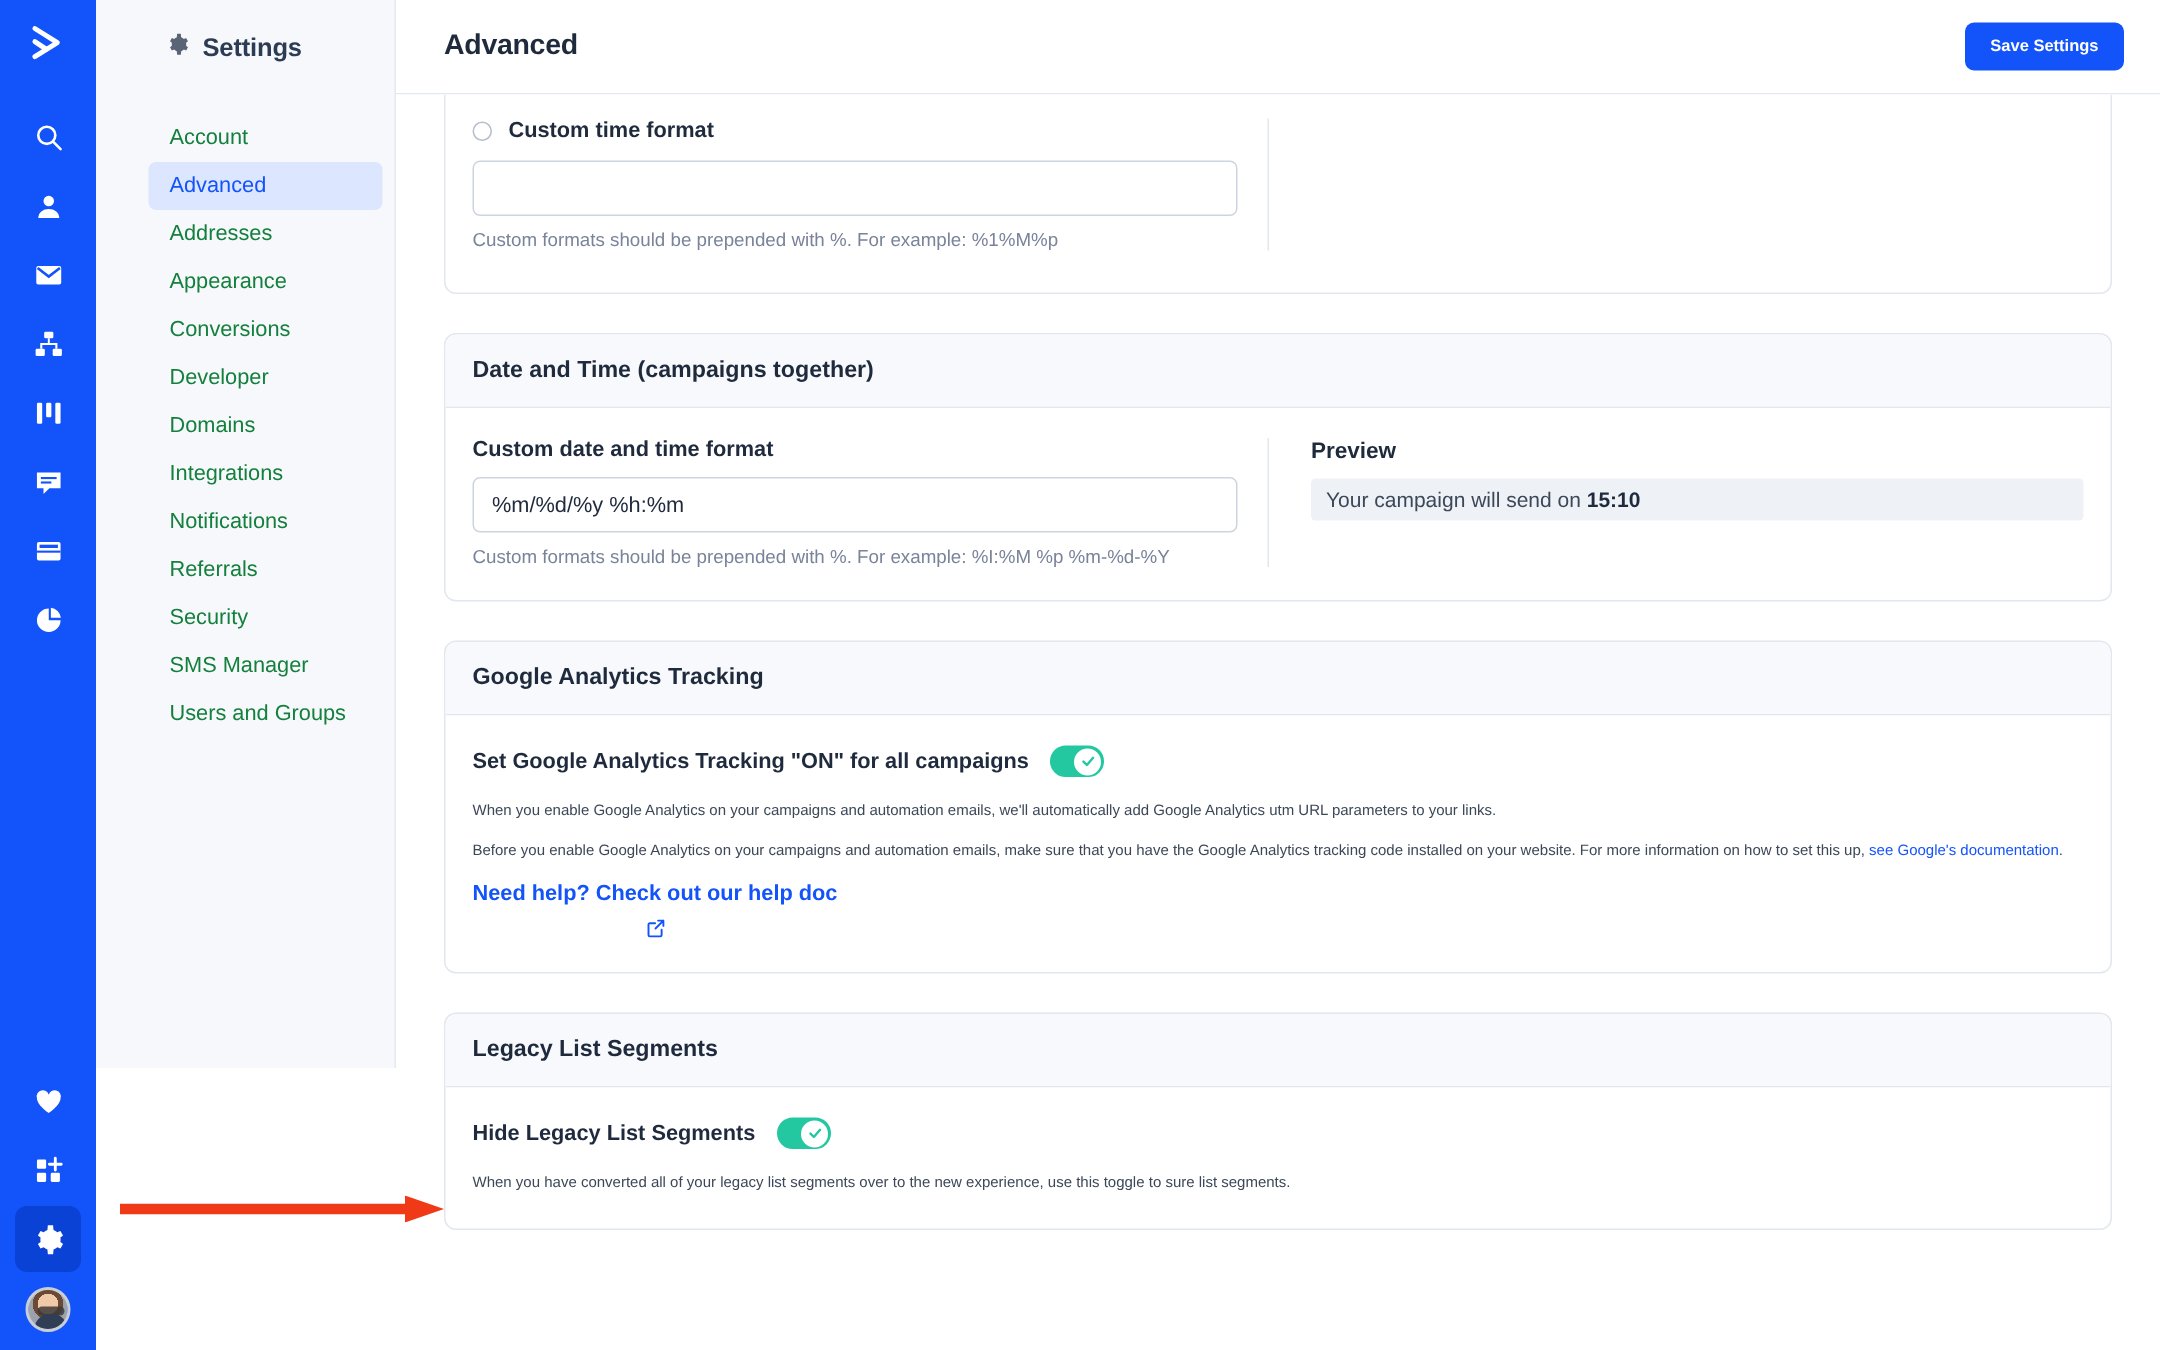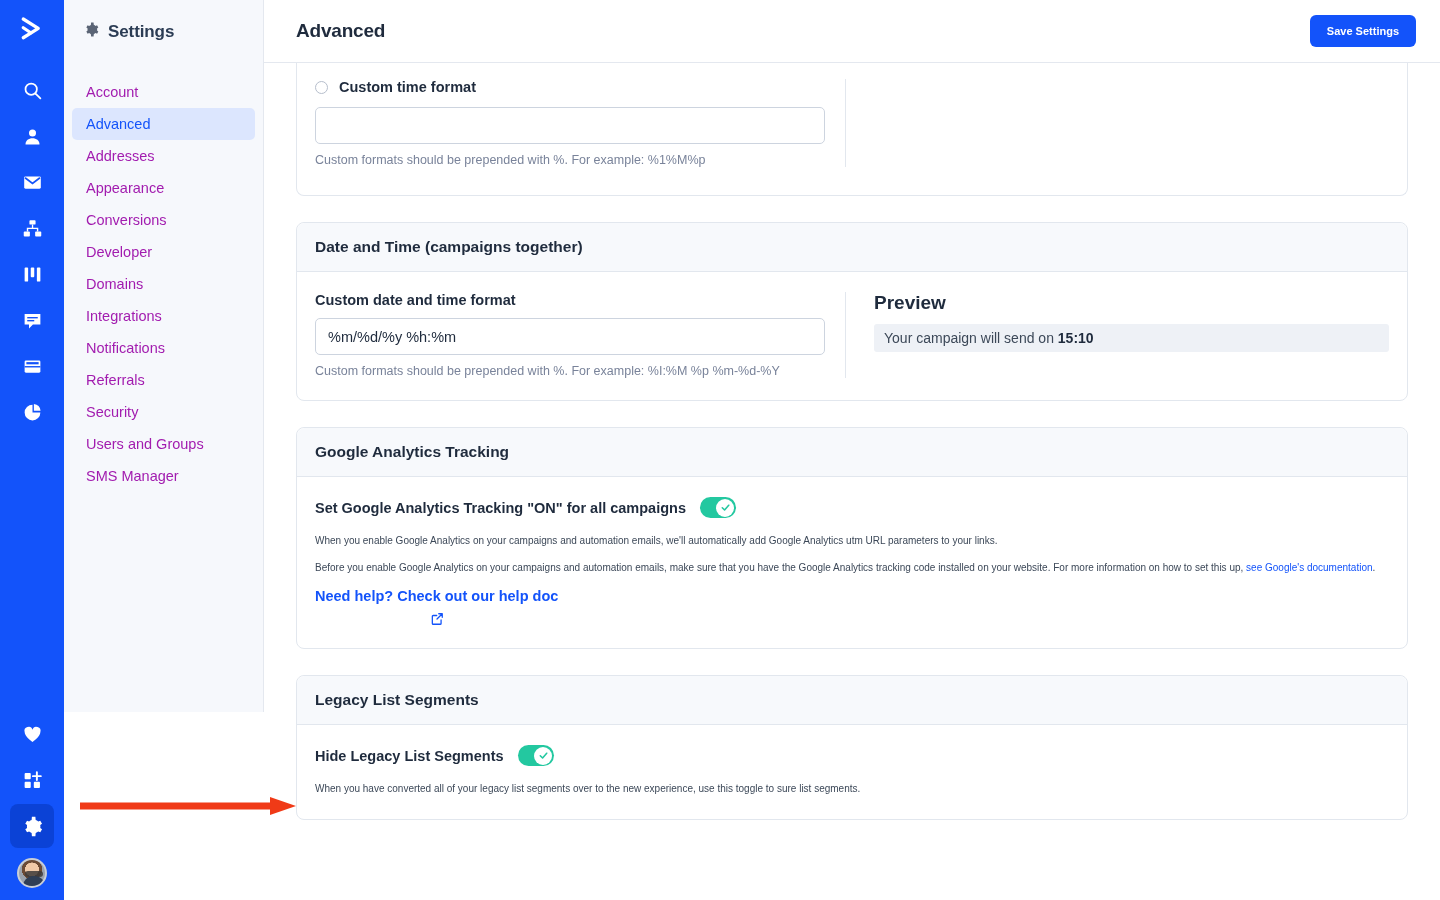--- a/index.html
+++ b/index.html
@@ -52,33 +52,34 @@
     content:""; position:absolute; left:4px; bottom:0; width:22px; height:10px;
     border-radius:11px 11px 0 0; background:#2f3e55;
   }
 
   
   .settings-nav {
     width: 200px; flex: 0 0 200px; height: 712px;
     background: #F6F8FC;
     border-right: 1px solid #E4E8EF;
     position: relative;
+    padding-left: 27px;
   }
   .settings-head {
     height: 63px; display: flex; align-items: center; gap: 9px;
     padding: 0 0 0 20px;
   }
   .settings-head .title {
     font-size: 17px; font-weight: bold; color: #2B3C54; letter-spacing: -0.1px;
   }
   .nav-list { padding-top: 13px; }
   .nav-item {
     height: 32px; margin: 0 8px; padding: 0 14px;
     display: flex; align-items: center;
-    font-size: 14.5px; color: #a21caf;
+    font-size: 14.5px; color: #15803d;
     border-radius: 5px; cursor: pointer;
   }
   .nav-item.selected {
     background: #DCE6FE; color: #1353FA; font-weight: normal;
   }
 
   
   .main { flex: 1 1 auto; height: 900px; display: flex; flex-direction: column; min-width: 0; }
   .topbar {
     height: 63px; flex: 0 0 63px;
@@ -130,21 +131,21 @@
   .field-label { font-size: 14.5px; font-weight: bold; color: #1F2B3D; margin-bottom: 10px; }
   .text-input {
     width: 100%; height: 37px;
     border: 1px solid #CDD4DF; border-radius: 5px;
     padding: 0 12px; font-size: 14.5px; color: #1F2B3D;
     font-family: "Liberation Sans", sans-serif;
     background: #fff; outline: none;
   }
   .hint { font-size: 12.5px; color: #79839A; margin-top: 9px; }
 
-  .preview-label { font-size: 19px; font-weight: bold; color: #1F2B3D; margin-bottom: 10px; }
+  .preview-label { font-size: 15px; font-weight: bold; color: #1F2B3D; margin-bottom: 10px; }
   .preview-box {
     background: #EEF1F6; border-radius: 3px;
     padding: 6px 10px; font-size: 14px; color: #3C4858;
     display: inline-block;
   }
   .preview-box b { font-weight: bold; color: #1F2B3D; }
 
   .toggle-row { display: flex; align-items: center; gap: 14px; margin-bottom: 16px; }
   .toggle-label { font-size: 14.5px; font-weight: bold; color: #1F2B3D; }
   .toggle {
@@ -277,22 +278,22 @@
     <div class="nav-item selected">Advanced</div>
     <div class="nav-item">Addresses</div>
     <div class="nav-item">Appearance</div>
     <div class="nav-item">Conversions</div>
     <div class="nav-item">Developer</div>
     <div class="nav-item">Domains</div>
     <div class="nav-item">Integrations</div>
     <div class="nav-item">Notifications</div>
     <div class="nav-item">Referrals</div>
     <div class="nav-item">Security</div>
+    <div class="nav-item">SMS Manager</div>
     <div class="nav-item">Users and Groups</div>
-    <div class="nav-item">SMS Manager</div>
   </div>
 </div>
 
 <div class="main">
   <div class="topbar">
     <div class="page-title">Advanced</div>
     <button class="save-btn">Save Settings</button>
   </div>
 
   <div class="scroll-area">

